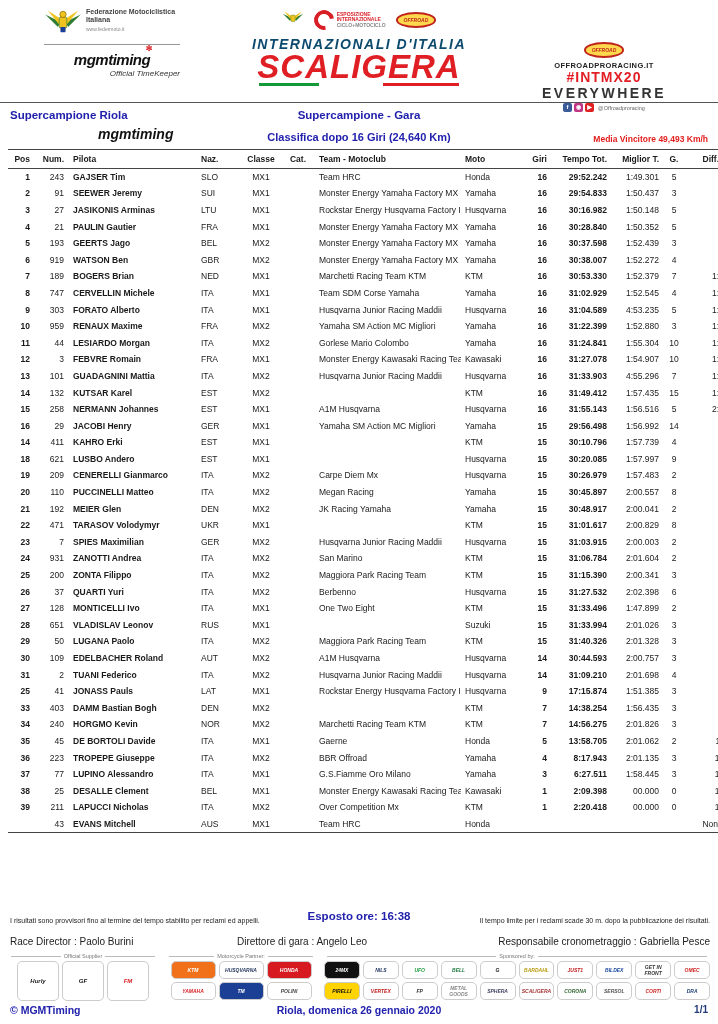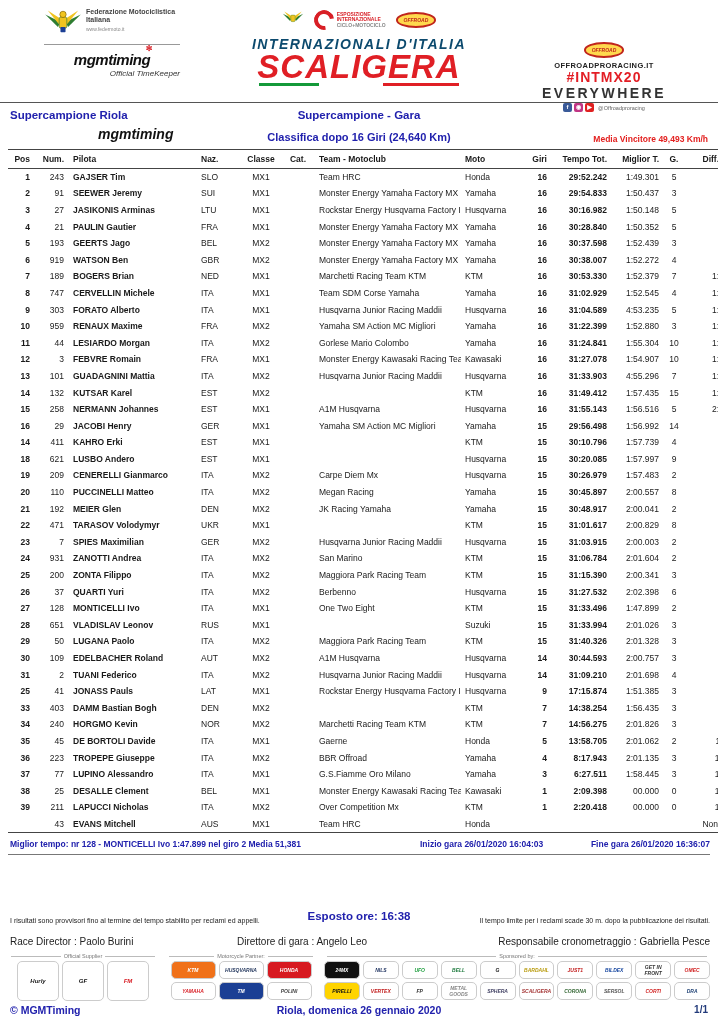--- a/index.html
+++ b/index.html
@@ -788,25 +788,20 @@
           <td class="c7">Honda</td>
           <td class="c8"></td>
           <td class="c9"></td>
           <td class="c10"></td>
           <td class="c11"></td>
           <td class="c12">Non Partito</td>
         </tr>
       </tbody>
   </table>
 
-  <div class="sumline">
-    <span class="sum-best">Miglior tempo: nr 128 - MONTICELLI Ivo 1:47.899 nel giro 2 Media 51,381</span>
-    <span class="sum-start">Inizio gara 26/01/2020 16:04:03</span>
-    <span class="sum-end">Fine gara 26/01/2020 16:36:07</span>
-  </div>
 
   <div class="prov">I risultati sono provvisori fino al termine del tempo stabilito per reclami ed appelli.</div>
   <div class="esposto">Esposto ore: 16:38</div>
   <div class="limit">Il tempo limite per i reclami scade 30 m. dopo la pubblicazione dei risultati.</div>
   <div class="off-l">Race Director : Paolo Burini</div>
   <div class="off-c">Direttore di gara : Angelo Leo</div>
   <div class="off-r">Responsabile cronometraggio : Gabriella Pesce</div>
 
   <div class="sp-wrap">
     <div class="sp-group g1">

